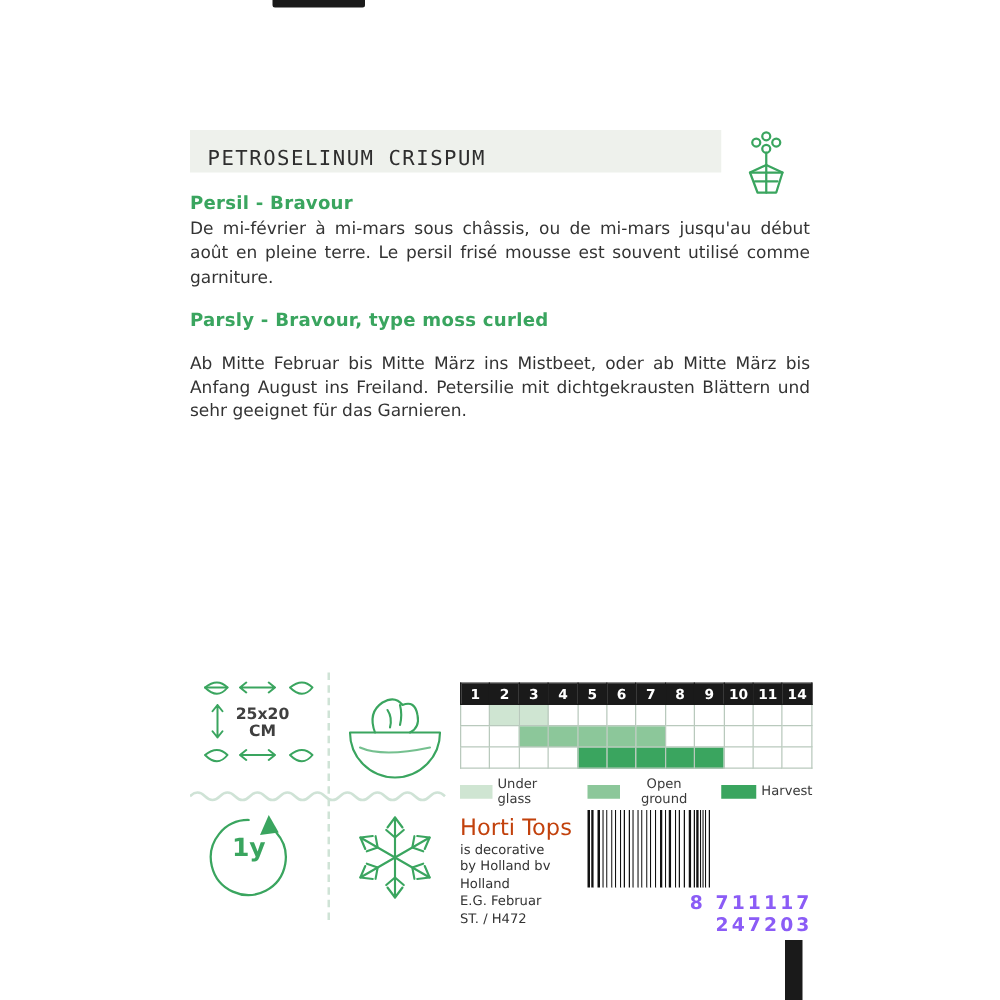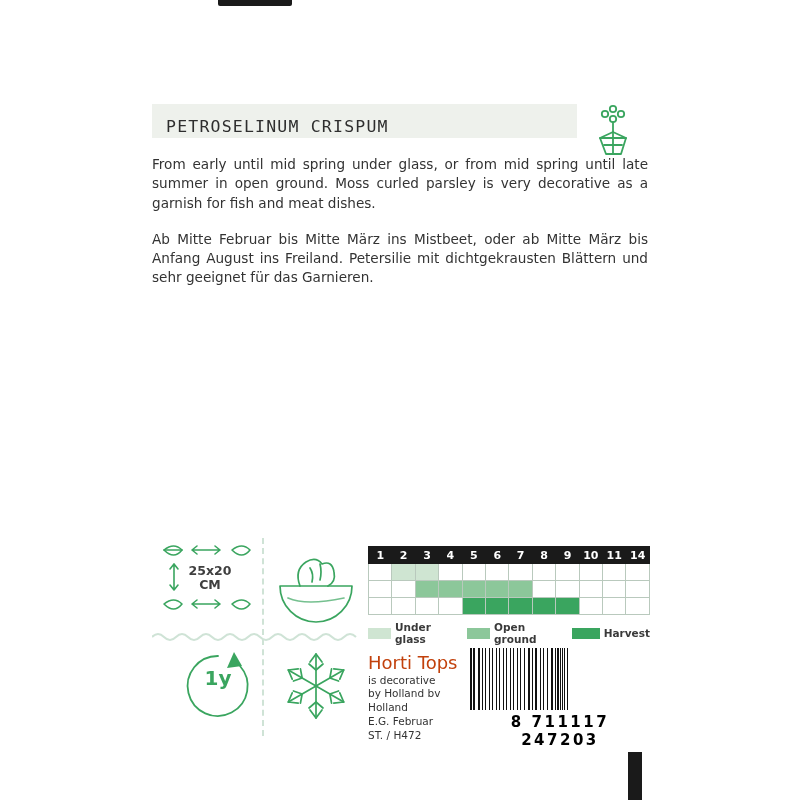--- a/index.html
+++ b/index.html
@@ -67,21 +67,21 @@
     width:496px;
   }
 
   
   .icons {
     position:absolute; left:152px; top:540px; width:210px; height:200px;
   }
   .icon-cell { position:absolute; }
   .spacing-cell { left:0; top:0; width:110px; height:82px; }
   .bowl-cell { left:118px; top:0; width:92px; height:86px; }
-  .year-cell { left:20px; top:104px; width:92px; height:84px; }
+  .year-cell { left:1px; top:104px; width:92px; height:84px; }
   .snow-cell { left:118px; top:104px; width:92px; height:84px; }
   .wave-row {
     position:absolute; left:152px; top:628px; width:208px; height:12px;
   }
 
   .spacing-text {
     position:absolute; left:26px; top:24px;
     font-size:12.5px; font-weight:bold; color:#3f3f3f; line-height:1.15;
     text-align:center; width:64px;
   }
@@ -104,34 +104,34 @@
   td.glass { background:#cfe5d2; }
   td.ground { background:#8cc79a; }
   td.harvest { background:#3aa55f; }
   td.empty { background:#ffffff; }
 
   .legend {
     display:flex; align-items:center; gap:4px; margin-top:6px;
     font-size:10.5px; color:#3a3a3a;
   }
   .legend .sw { width:28px; height:11px; display:inline-block; }
-  .legend .item { display:flex; align-items:center; gap:4px;font-weight:bold; }
-  .legend .item + .item { margin-left:10px; }
+  .legend .item { display:flex; align-items:center; gap:4px; }
+  .legend .item + .item { margin-left:10px;text-align:center; }
 
   
   .brand { position:absolute; left:368px; top:652px; width:120px; }
   .brand .name { font-size:18px; font-weight:normal; color:#c2410c; line-height:1.2; }
   .brand .line { font-size:10.5px; color:#333; line-height:1.32; }
 
   .barcode-box { position:absolute; left:470px; top:648px; width:180px; }
   .bars { height:62px; display:flex; align-items:flex-end; gap:0; }
   .bars i { display:block; background:#111; height:100%; }
   .barnum {
     margin-top:3px; font-family:"DejaVu Sans", sans-serif;
-    font-size:15px; letter-spacing:2.5px; color:#000000; text-align:center;
+    font-size:15px; letter-spacing:2.5px; color:#8b5cf6; text-align:right;
     font-weight:bold;
   }
 </style>
 </head>
 <body>
 
 <div class="page">
 
   <div class="top-tick"></div>
   <div class="bottom-tick"></div>
@@ -151,23 +151,27 @@
       </g>
     </svg>
   </div>
 
   <div class="content">
     <div class="title-bar">
       <span class="latin">PETROSELINUM CRISPUM</span>
     </div>
 
 
-
     <div class="block">
-      <p class="lang-body">From early until mid spring under glass, or from mid spring until late summer in open ground. Moss curled parsley is very decorative as a garnish for fish and meat dishes.</p>
+      <p class="lang-head">Persil - Bravour</p>
+      <p class="lang-body">De mi-février à mi-mars sous châssis, ou de mi-mars jusqu'au début août en pleine terre. Le persil frisé mousse est souvent utilisé comme garniture.</p>
+    </div>
+
+    <div class="block">
+      <p class="lang-head">Parsly - Bravour, type moss curled</p>
     </div>
 
     <div class="block">
       <p class="lang-body">Ab Mitte Februar bis Mitte März ins Mistbeet, oder ab Mitte März bis Anfang August ins Freiland. Petersilie mit dichtgekrausten Blättern und sehr geeignet für das Garnieren.</p>
     </div>
   </div>
 
   <div class="wave-row">
     <svg width="208" height="12" viewBox="0 0 208 12">
       <path d="M0 6 q6 -6 12 0 t12 0 t12 0 t12 0 t12 0 t12 0 t12 0 t12 0 t12 0 t12 0 t12 0 t12 0 t12 0 t12 0 t12 0 t12 0 t12 0" fill="none" stroke="#cfe3d6" stroke-width="2"></path>

